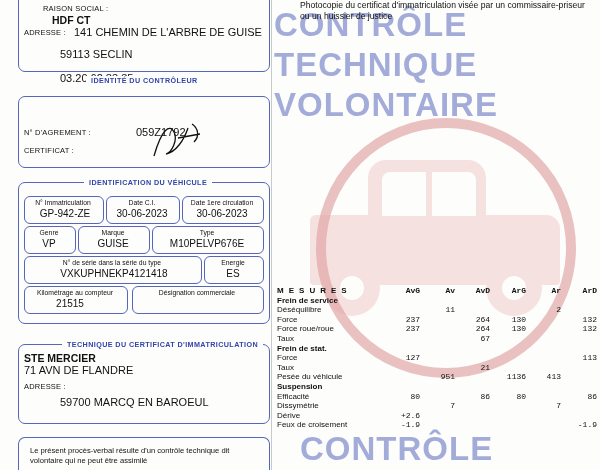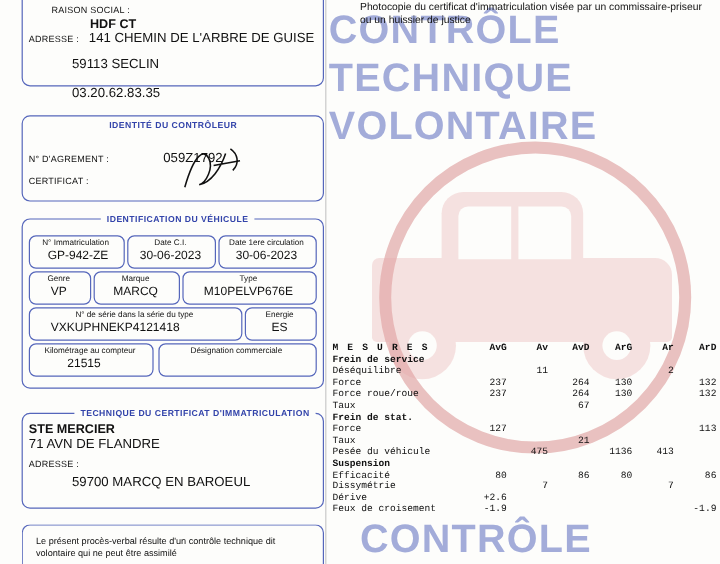--- a/index.html
+++ b/index.html
@@ -199,21 +199,21 @@
   .meas th, .meas td {
     padding: 0;
     line-height: 9.6px;
     font-weight: normal;
     text-align: right;
     white-space: nowrap;
   }
   .meas th.c0, .meas td.c0 {
     text-align: left;
     width: 116px;
-    font-family: Liberation Mono, monospace;
+    font-family: Liberation Sans, sans-serif;
   }
   .meas td.sect {
     font-weight: bold;
     text-align: left;
   }
   .meas th { font-weight: bold; }
   .meas .col { width: 40px; }
 
   .footnote {
     position: absolute;
@@ -268,28 +268,28 @@
   <div class="wm-title" id="wm2">TECHNIQUE</div>
   <div class="wm-title" id="wm3">VOLONTAIRE</div>
   <div class="wm-title" id="wm4">CONTRÔLE</div>
 
   <div class="divider"></div>
 
   <div class="note">Photocopie du certificat d'immatriculation visée par un commissaire-priseur ou un huissier de justice</div>
 
   <div class="box" style="left:18px; top:-18px; width:250px; height:88px;"></div>
   <div class="lbl" style="left:24px; top:4px;padding-left:19px;">RAISON SOCIAL :</div>
-  <div class="val big" style="left:35px; top:14px; font-weight:bold;padding-left:40px;">HDF CT</div>
+  <div class="val big" style="left:12px; top:14px; font-weight:bold;padding-left:40px;">HDF CT</div>
   <div class="lbl" style="left:24px; top:28px;">ADRESSE :</div>
   <div class="val" style="left:74px; top:26px;">141 CHEMIN DE L'ARBRE DE GUISE</div>
   <div class="val" style="left:60px; top:48px;">59113 SECLIN</div>
   <div class="val" style="left:60px; top:72px;">03.20.62.83.35</div>
 
   <div class="box" style="left:18px; top:96px; width:250px; height:70px;"></div>
-  <div class="box-title" style="left:86px; top:100px;text-align:right;">IDENTITÉ DU CONTRÔLEUR</div>
+  <div class="box-title" style="left:86px; top:76px;text-align:right;">IDENTITÉ DU CONTRÔLEUR</div>
   <div class="lbl" style="left:24px; top:128px;">N° D'AGREMENT :</div>
   <div class="val" style="left:94px; top:126px;margin-left:42px;">059Z1792</div>
   <div class="lbl" style="left:24px; top:146px;">CERTIFICAT :</div>
   <div class="sig">
     <svg width="56" height="42" viewBox="0 0 56 42">
       <path d="M6 38 C14 10, 22 6, 26 14 C30 22, 24 34, 18 36 C28 34, 36 22, 40 10 M30 20 L52 16 M44 6 C50 10, 52 18, 46 24" fill="none" stroke="#111" stroke-width="1.3"></path>
     </svg>
   </div>
 
   <div class="box" style="left:18px; top:182px; width:250px; height:140px;"></div>
@@ -306,29 +306,29 @@
   <div class="cell" style="left:182px; top:196px; width:80px; height:26px;"></div>
   <div class="cell-lbl" style="left:182px; top:199px; width:80px;">Date 1ere circulation</div>
   <div class="cell-val" style="left:182px; top:208px; width:80px;">30-06-2023</div>
 
   <div class="cell" style="left:24px; top:226px; width:50px; height:26px;"></div>
   <div class="cell-lbl" style="left:24px; top:229px; width:50px;">Genre</div>
   <div class="cell-val" style="left:24px; top:238px; width:50px;">VP</div>
 
   <div class="cell" style="left:78px; top:226px; width:70px; height:26px;"></div>
   <div class="cell-lbl" style="left:78px; top:229px; width:70px;">Marque</div>
-  <div class="cell-val" style="left:78px; top:238px; width:70px;">MARCQ</div>
+  <div class="cell-val" style="left:78px; top:238px; width:70px;">GUISE</div>
 
   <div class="cell" style="left:152px; top:226px; width:110px; height:26px;"></div>
   <div class="cell-lbl" style="left:152px; top:229px; width:110px;">Type</div>
   <div class="cell-val" style="left:152px; top:238px; width:110px;">M10PELVP676E</div>
 
   <div class="cell" style="left:24px; top:256px; width:176px; height:26px;"></div>
   <div class="cell-lbl" style="left:24px; top:259px; width:176px;">N° de série dans la série du type</div>
-  <div class="cell-val" style="left:8px; top:268px; width:176px;">VXKUPHNEKP4121418</div>
+  <div class="cell-val" style="left:26px; top:268px; width:176px;">VXKUPHNEKP4121418</div>
 
   <div class="cell" style="left:204px; top:256px; width:58px; height:26px;"></div>
   <div class="cell-lbl" style="left:204px; top:259px; width:58px;">Energie</div>
   <div class="cell-val" style="left:204px; top:268px; width:58px;">ES</div>
 
   <div class="cell" style="left:24px; top:286px; width:102px; height:26px;"></div>
   <div class="cell-lbl" style="left:24px; top:289px; width:102px;">Kilométrage au compteur</div>
   <div class="cell-val" style="left:24px; top:298px; width:92px;">21515</div>
 
   <div class="cell" style="left:132px; top:286px; width:130px; height:26px;"></div>
@@ -416,21 +416,21 @@
           <td></td>
           <td></td>
           <td>21</td>
           <td></td>
           <td></td>
           <td></td>
         </tr>
         <tr>
           <td class="c0">Pesée du véhicule</td>
           <td></td>
-          <td>475</td>
+          <td>951</td>
           <td></td>
           <td>1136</td>
           <td>413</td>
           <td></td>
         </tr>
 
         <tr>
             <td class="c0 sect" colspan="7">Suspension</td>
           </tr>
         <tr>

